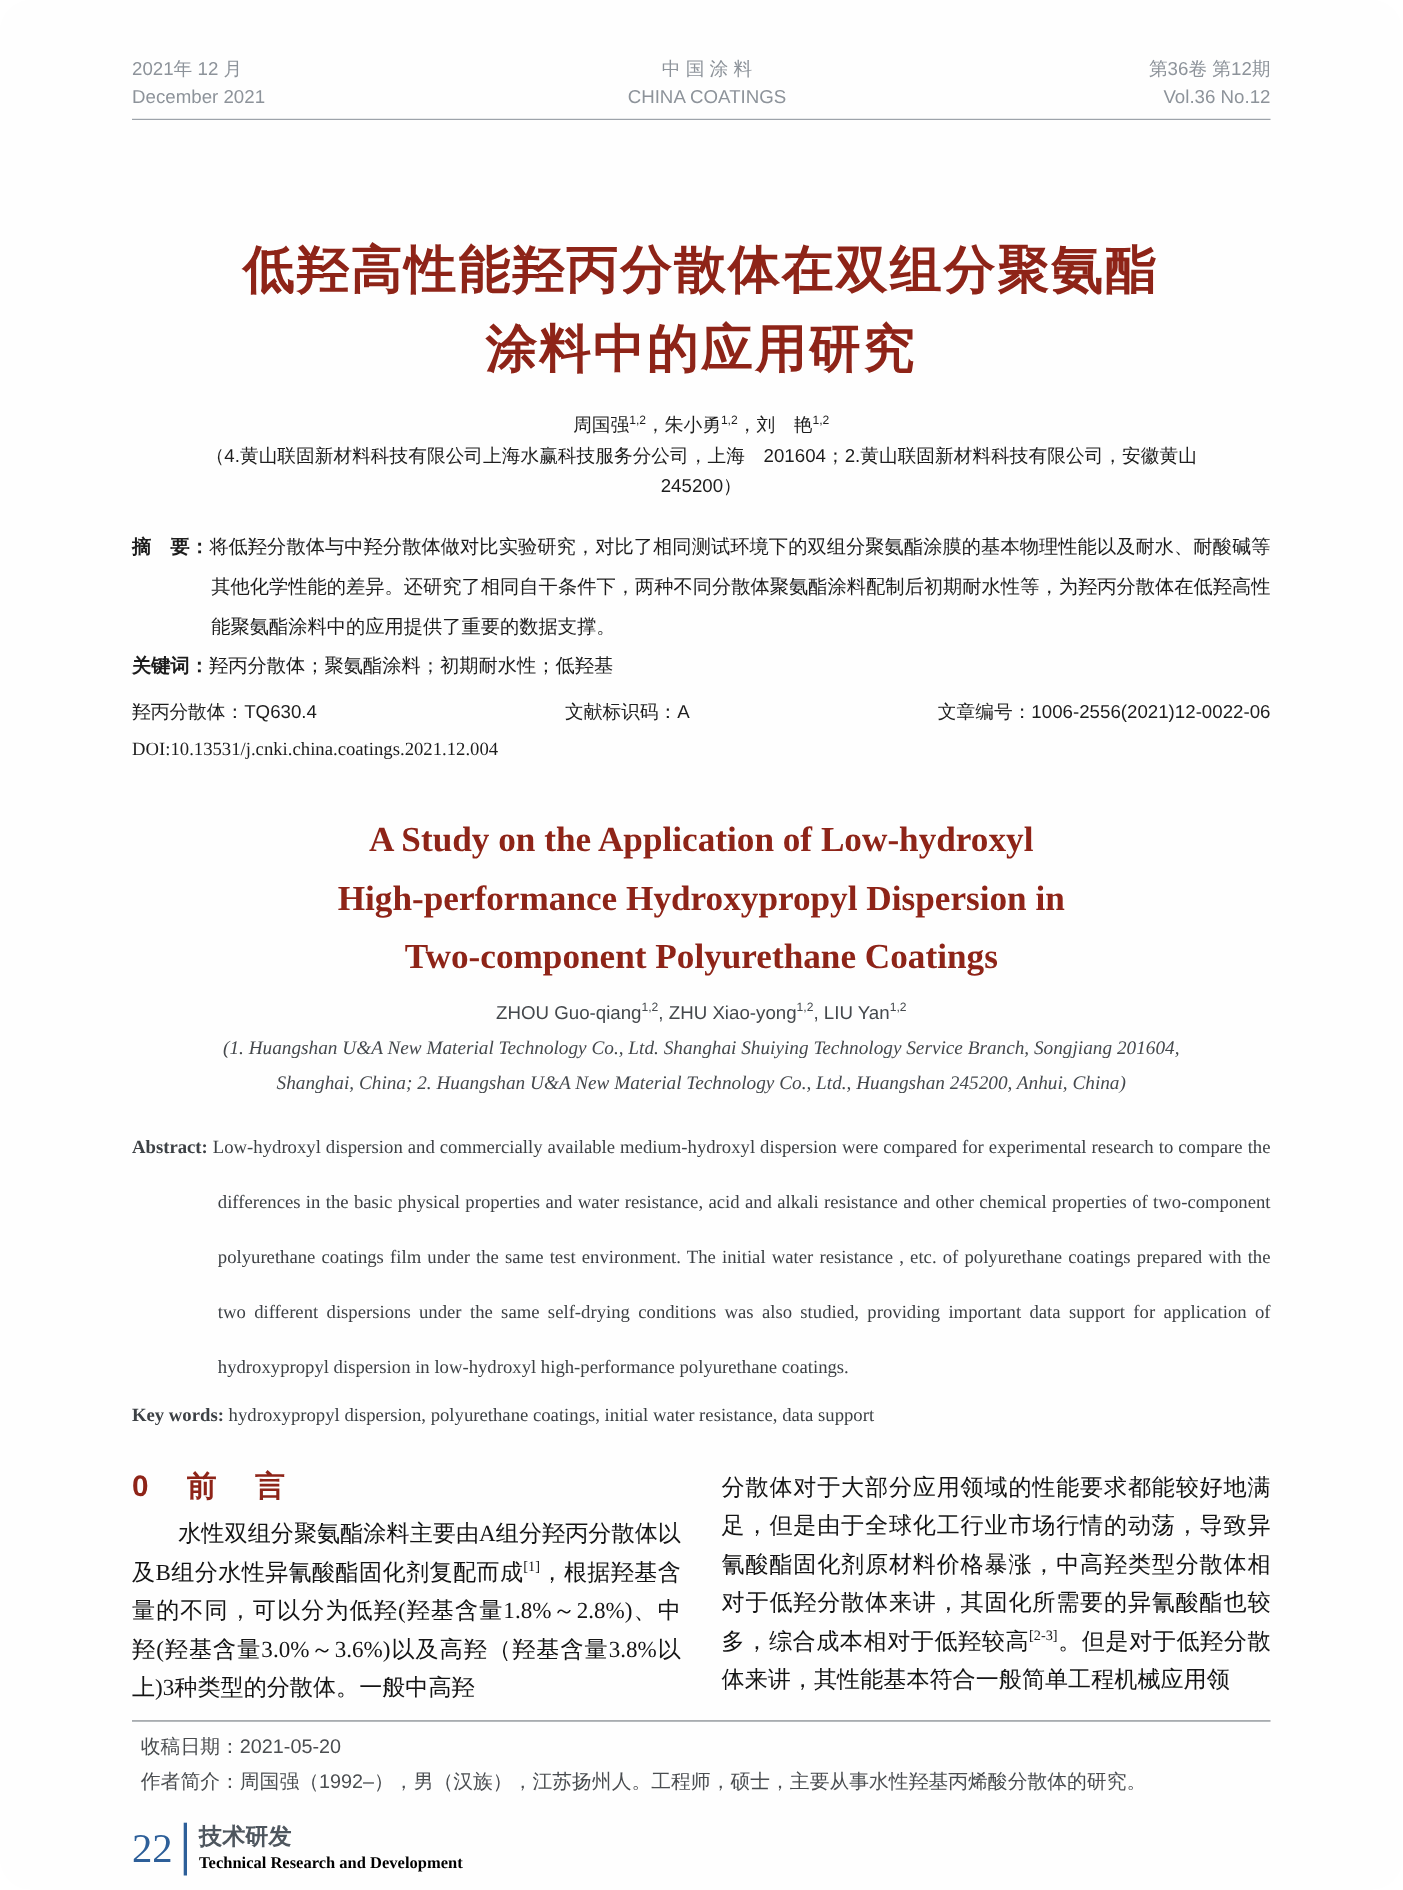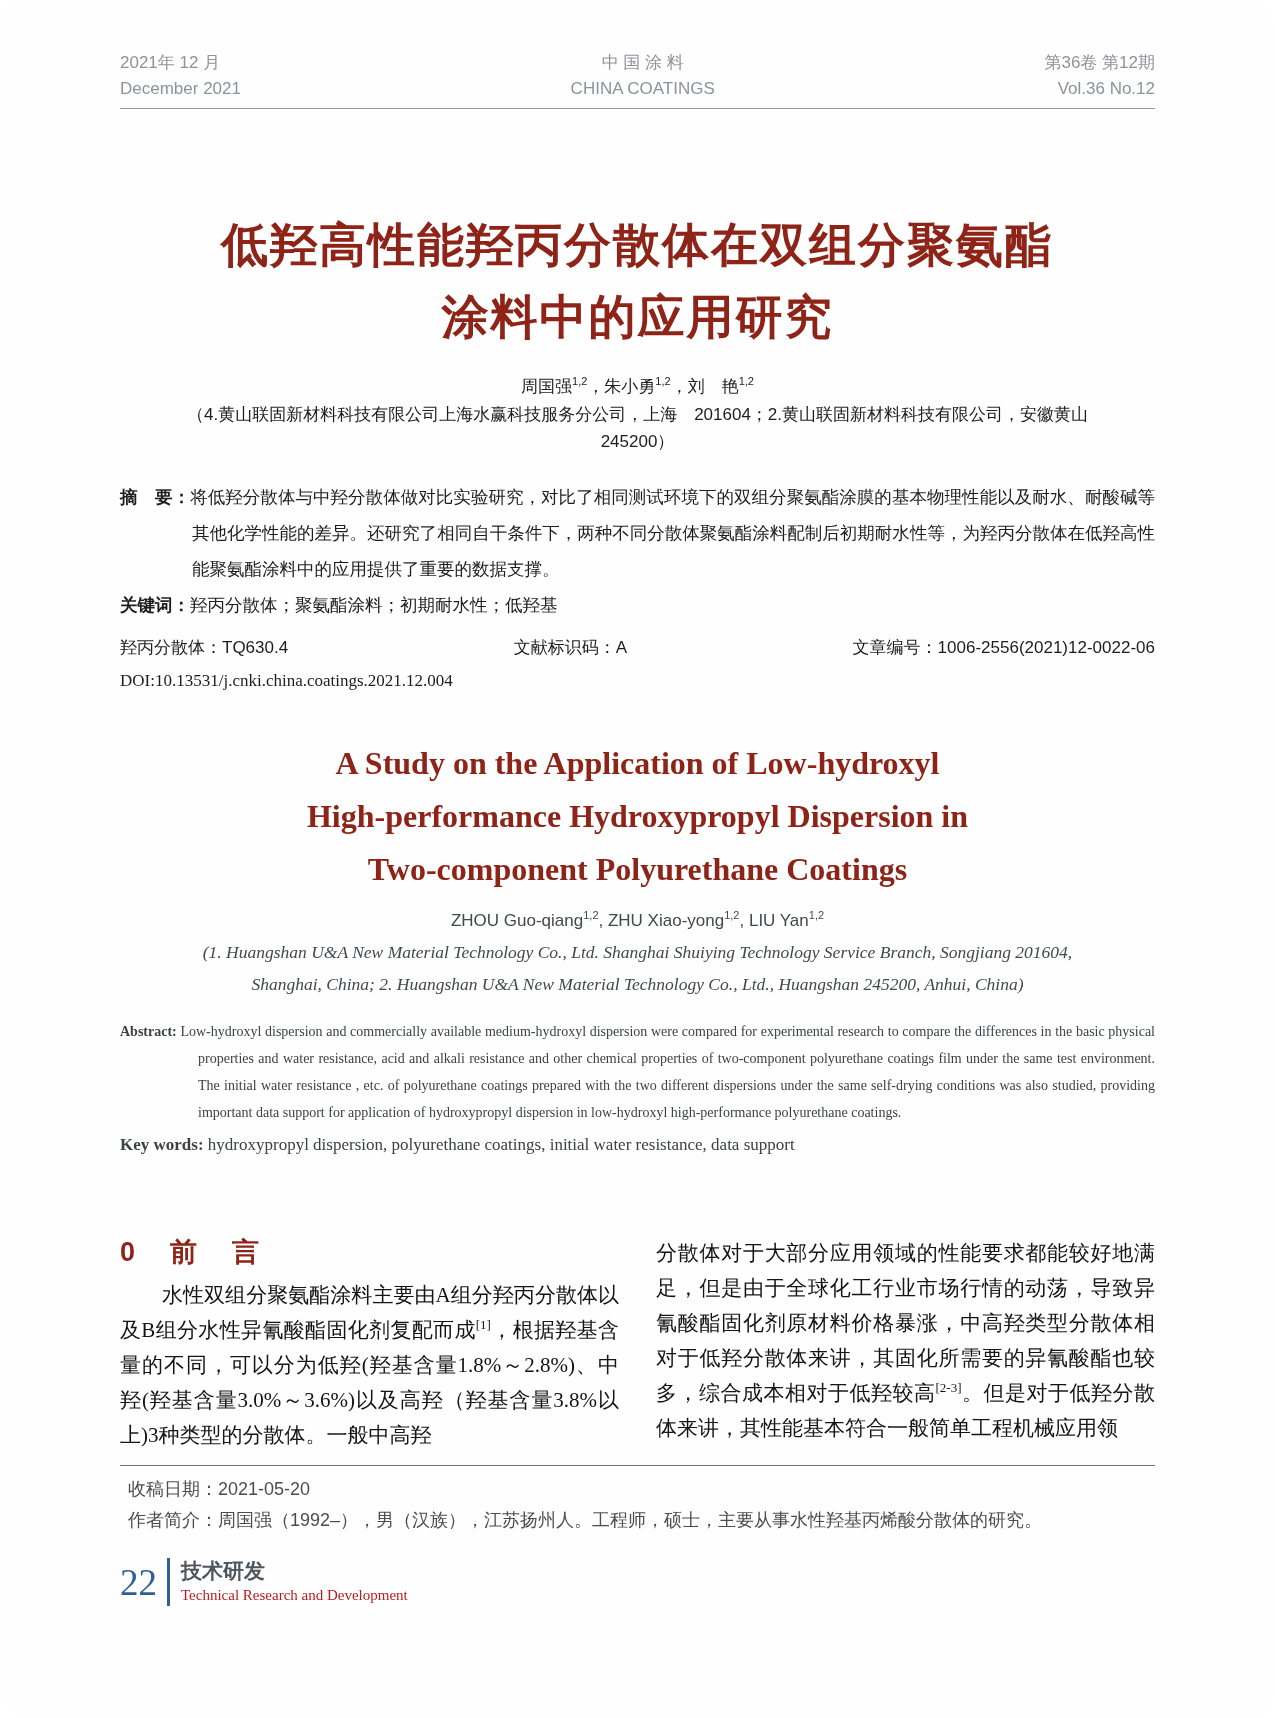--- a/index.html
+++ b/index.html
@@ -111,37 +111,37 @@
     font-family: "Liberation Serif", serif;
     font-style: italic;
     font-size: 17.5px;
     line-height: 32px;
     color: #44484c;
   }
   
   .abstract-en {
     margin-top: 18px;
     font-family: "Liberation Serif", serif;
-    font-size: 14px;
-    line-height: 27px;
+    font-size: 17px;
+    line-height: 50px;
     text-align: justify;
     color: #3d4145;
     padding-left: 78px;
     text-indent: -78px;
   }
   .abstract-en .lbl, .kw-en .lbl { font-weight: 700; font-style: normal; }
   .kw-en {
     font-family: "Liberation Serif", serif;
     font-size: 17px;
     line-height: 38px;
     color: #3d4145;
   }
   
   .body-cols {
-    margin-top: 72px;
+    margin-top: 29px;
     display: flex;
     gap: 37px;
   }
   .body-col { width: 50%; }
   .sec-heading {
     color: #8e2418;
     font-weight: 700;
     font-size: 27px;
     line-height: 33px;
     margin-bottom: 9px;
@@ -186,23 +186,23 @@
     margin-right: 11px;
   }
   .pfooter .sec-cn {
     font-size: 21px;
     font-weight: 700;
     color: #4e565e;
     line-height: 26px;
   }
   .pfooter .sec-en {
     font-family: "Liberation Serif", serif;
-    font-weight: 400;
+    font-weight: 700;
     font-size: 15px;
-    color: #b91c1c;
+    color: #000000;
     line-height: 22px;
   }
 </style>
 </head>
 <body>
 
 <div class="page">
 
   <div class="jheader">
     <div class="col">

